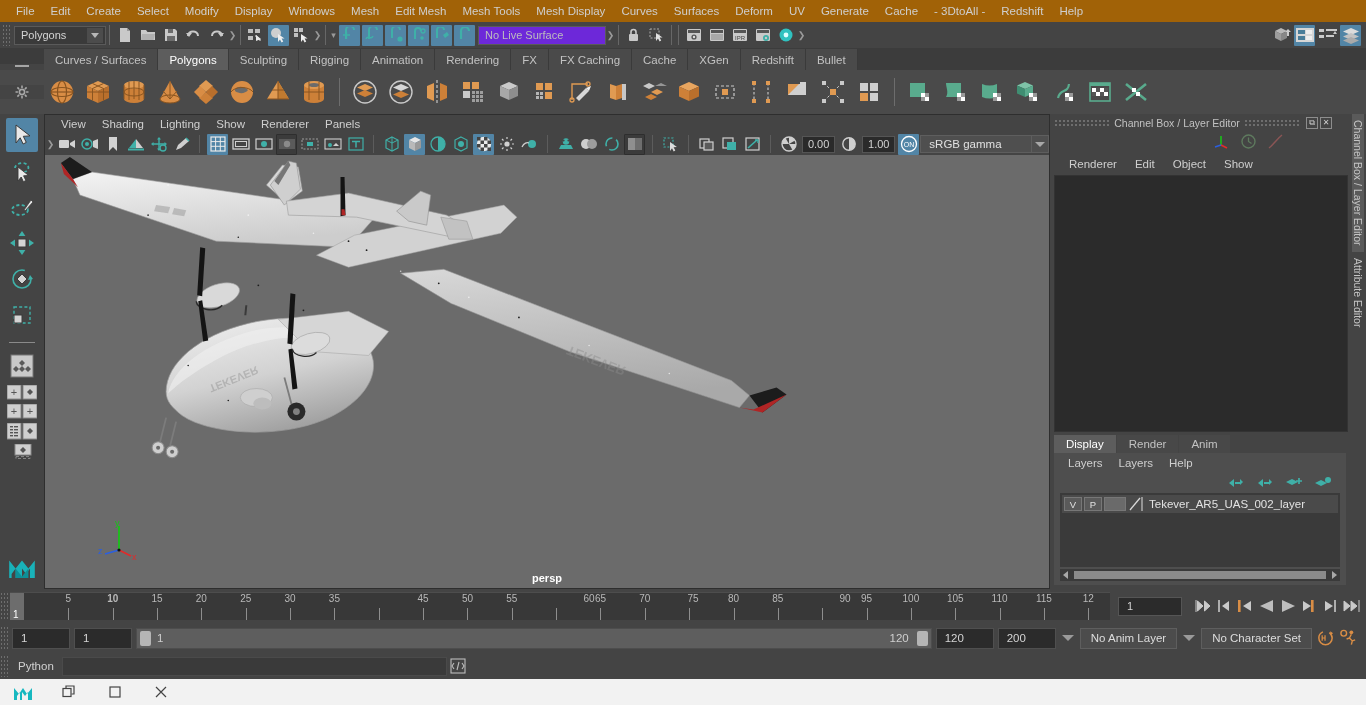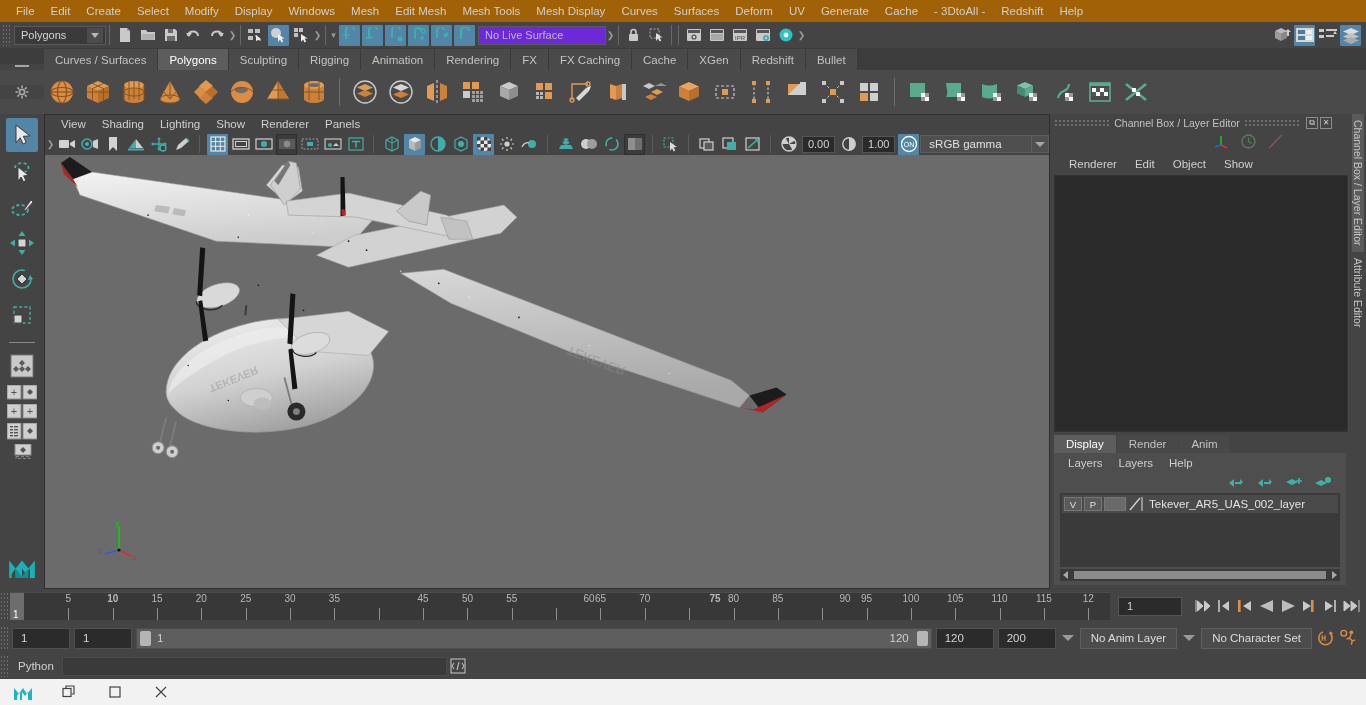--- a/index.html
+++ b/index.html
@@ -1162,20 +1162,21 @@
               <path d="M22 30V6" stroke="#19c219" stroke-width="1.8"></path>
               <text x="18" y="6" font-size="9" fill="#19c219" font-family="Liberation Sans">y</text>
               <path d="M22 30l12 6" stroke="#e02b2b" stroke-width="1.8"></path>
               <text x="35" y="40" font-size="9" fill="#e02b2b" font-family="Liberation Sans">x</text>
               <path d="M22 30L8 34" stroke="#2b5fe0" stroke-width="1.8"></path>
               <text x="1" y="34" font-size="9" fill="#2b5fe0" font-family="Liberation Sans">z</text>
               <circle cx="22" cy="30" r="1.6" fill="#111"></circle>
             </svg>
           </div>
 
+          <div class="vlabel">persp</div>
         </div>
       </div>
     </div>
 
     <div class="rightdock">
       <div class="rdmain">
         <div class="rdtitle">
           <div class="dots"></div>
           <span>Channel Box / Layer Editor</span>
           <div class="dots"></div>
@@ -1321,21 +1322,21 @@
         <div class="tickno" style="left: 457.443px;">50</div>
         <div class="tickline" style="left: 457.443px;"></div>
         <div class="tickno" style="left: 501.787px;">55</div>
         <div class="tickline" style="left: 501.787px;"></div>
         <div class="tickno" style="left: 579px;">60</div>
         <div class="tickline" style="left: 546.131px;"></div>
         <div class="tickno" style="left: 590.475px;">65</div>
         <div class="tickline" style="left: 590.475px;"></div>
         <div class="tickno" style="left: 634.82px;">70</div>
         <div class="tickline" style="left: 634.82px;"></div>
-        <div class="tickno" style="left: 705px; font-weight: bold;">75</div>
+        <div class="tickno" style="left: 683px;">75</div>
         <div class="tickline" style="left: 679.164px;"></div>
         <div class="tickno" style="left: 723.508px;">80</div>
         <div class="tickline" style="left: 723.508px;"></div>
         <div class="tickno" style="left: 767.852px;">85</div>
         <div class="tickline" style="left: 767.852px;"></div>
         <div class="tickno" style="left: 835px;">90</div>
         <div class="tickline" style="left: 812.197px;"></div>
         <div class="tickno" style="left: 856.541px;">95</div>
         <div class="tickline" style="left: 856.541px;"></div>
         <div class="tickno" style="left: 900.885px;">100</div>

